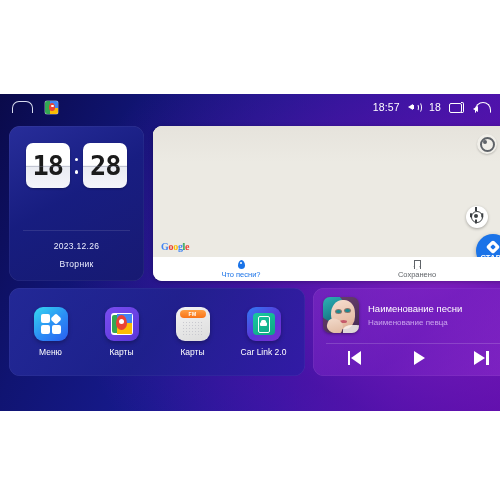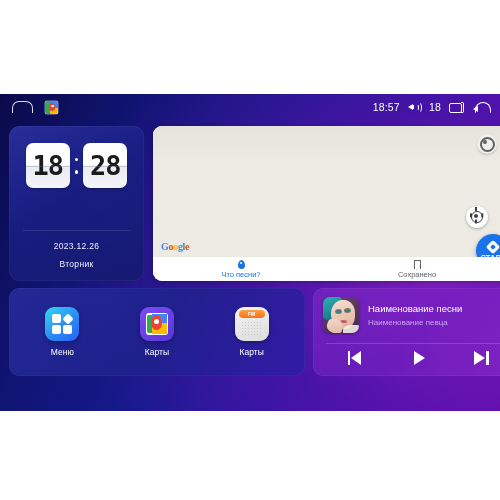--- a/index.html
+++ b/index.html
@@ -699,20 +699,30 @@
 
     <div class="app">
       <div class="app-icon ic-radio">
         <span class="fm">FM</span>
         <span class="grille"></span>
       </div>
       <div class="app-label">Карты</div>
     </div>
 
 
+    <div class="app">
+      <div class="app-icon ic-carlink">
+        <span class="cl-inner">
+            <span class="cl-phone">
+              <span class="cl-car"></span>
+            </span>
+          </span>
+      </div>
+      <div class="app-label">Car Link 2.0</div>
+    </div>
   </div>
 
   <div id="music">
     <div class="mu-top">
       <div class="album">
         <span class="hair"></span>
         <span class="face"></span>
         <span class="eye1"></span>
         <span class="eye2"></span>
         <span class="lips"></span>

